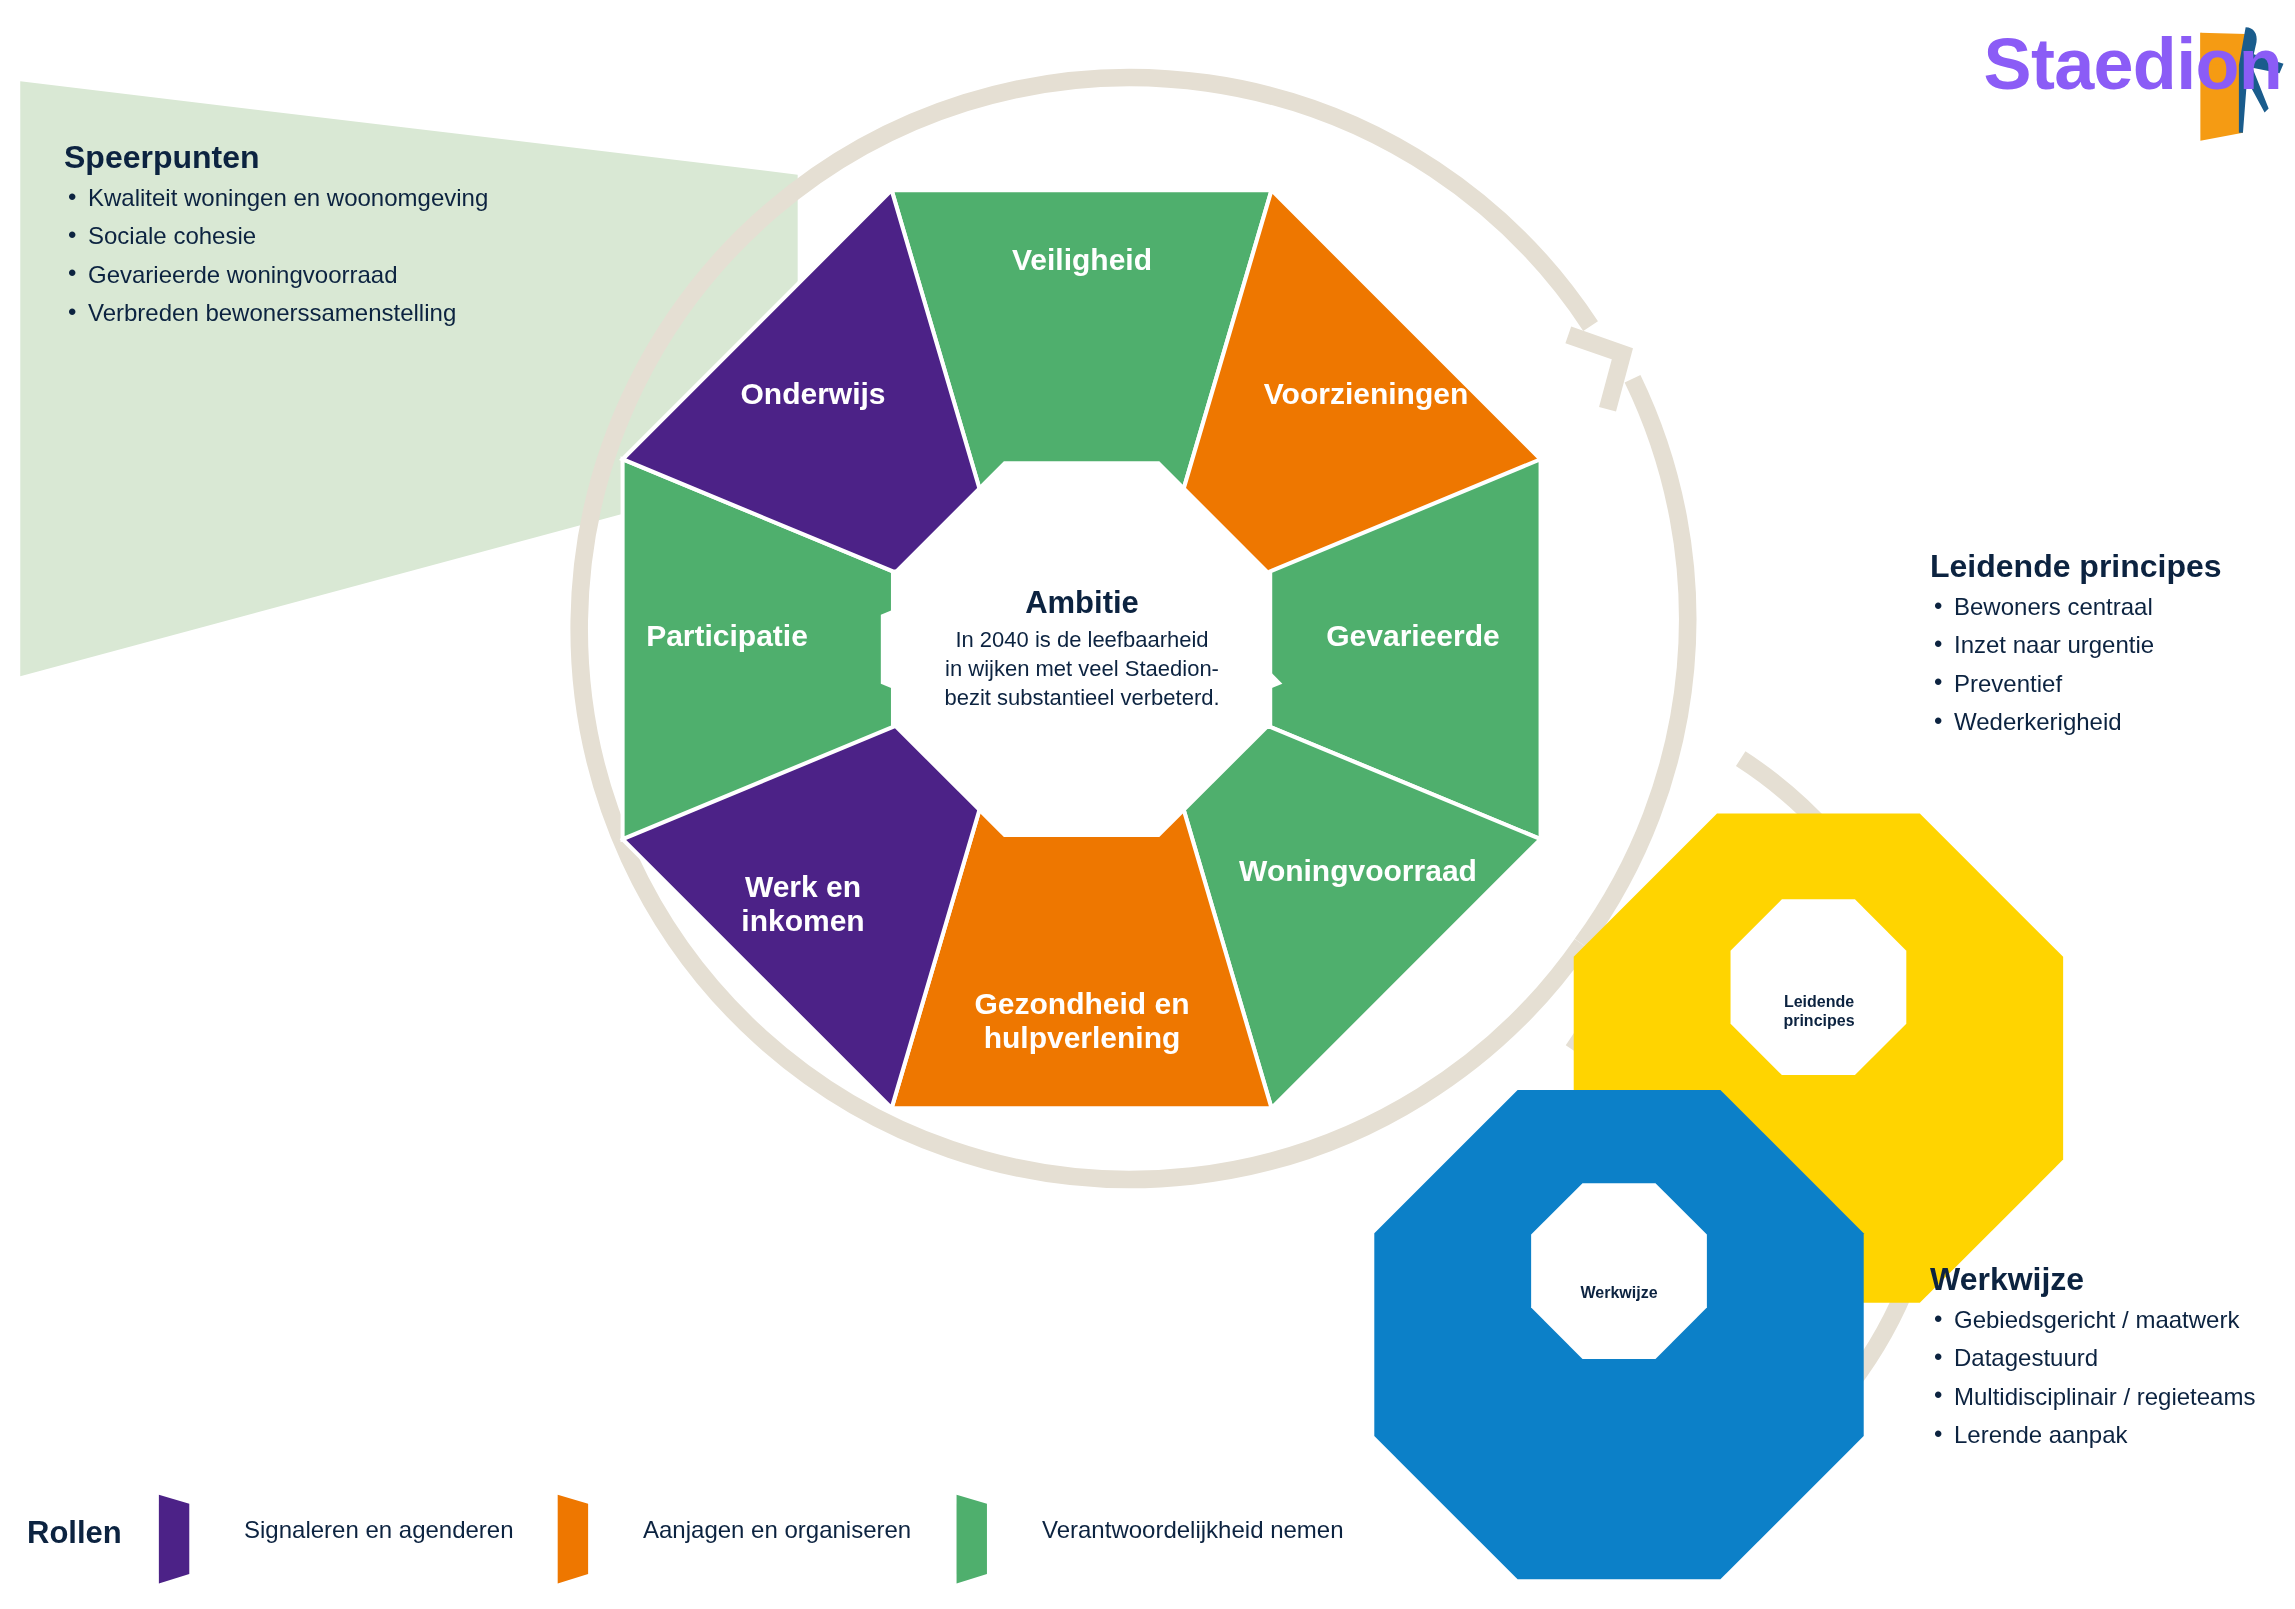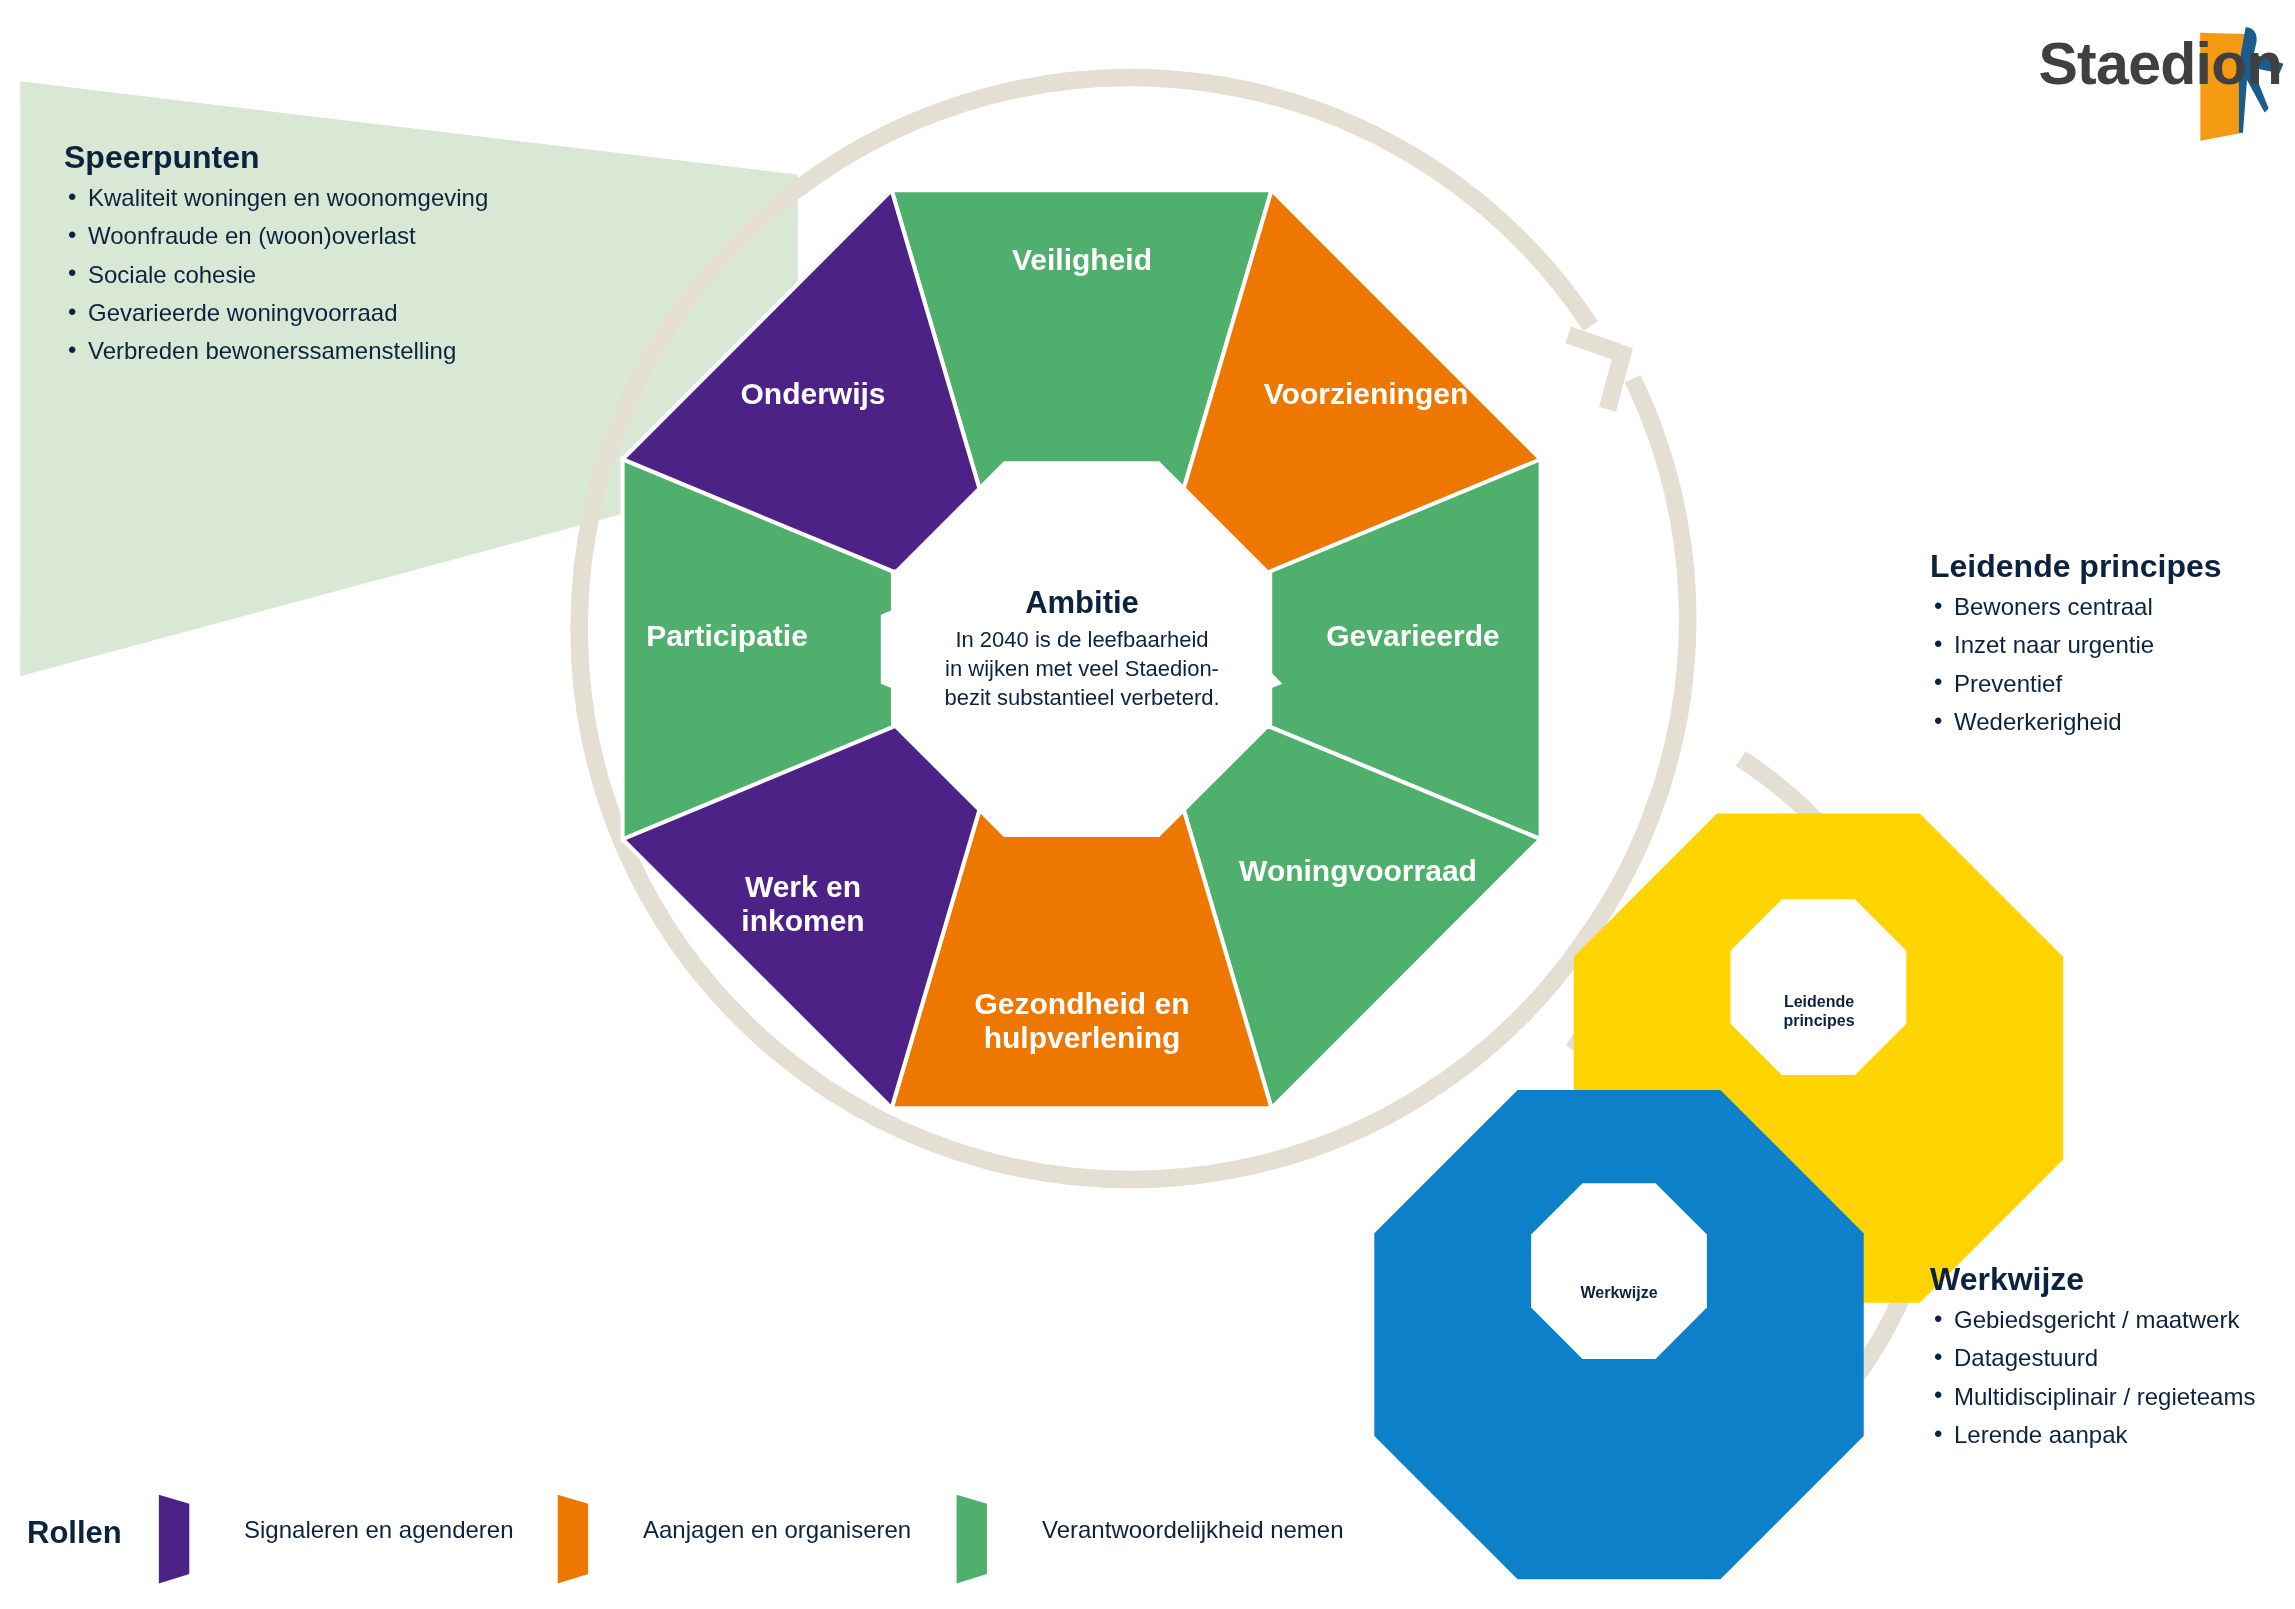--- a/index.html
+++ b/index.html
@@ -21,22 +21,22 @@
   }
 
   
   #logo {
     position: absolute;
     left: 1944px; top: 20px;
     width: 338px; height: 88px;
     display: flex; align-items: center; justify-content: flex-end;
   }
   #logo-word {
-    font-size: 59px; font-weight: bold;
-    color: #404040; letter-spacing: -0.7px;
+    font-size: 72px; font-weight: bold;
+    color: #8b5cf6; letter-spacing: -0.7px;
     line-height: 1;
   }
 
   
   #speerpunten {
     position: absolute;
     left: 64px; top: 139px;
     width: 514px;
   }
   #speerpunten h2 {
@@ -210,21 +210,20 @@
   </svg>
 
   <div id="logo">
     <span id="logo-word">Staedion</span>
   </div>
 
   <div id="speerpunten">
     <h2>Speerpunten</h2>
     <ul class="bullets">
       <li>Kwaliteit woningen en woonomgeving</li>
-      <li>Woonfraude en (woon)overlast</li>
       <li>Sociale cohesie</li>
       <li>Gevarieerde woningvoorraad</li>
       <li>Verbreden bewonerssamenstelling</li>
     </ul>
   </div>
 
   <div class="rightpanel" id="leidende-principes-panel">
     <h2>Leidende principes</h2>
     <ul class="bullets">
       <li>Bewoners centraal</li>

